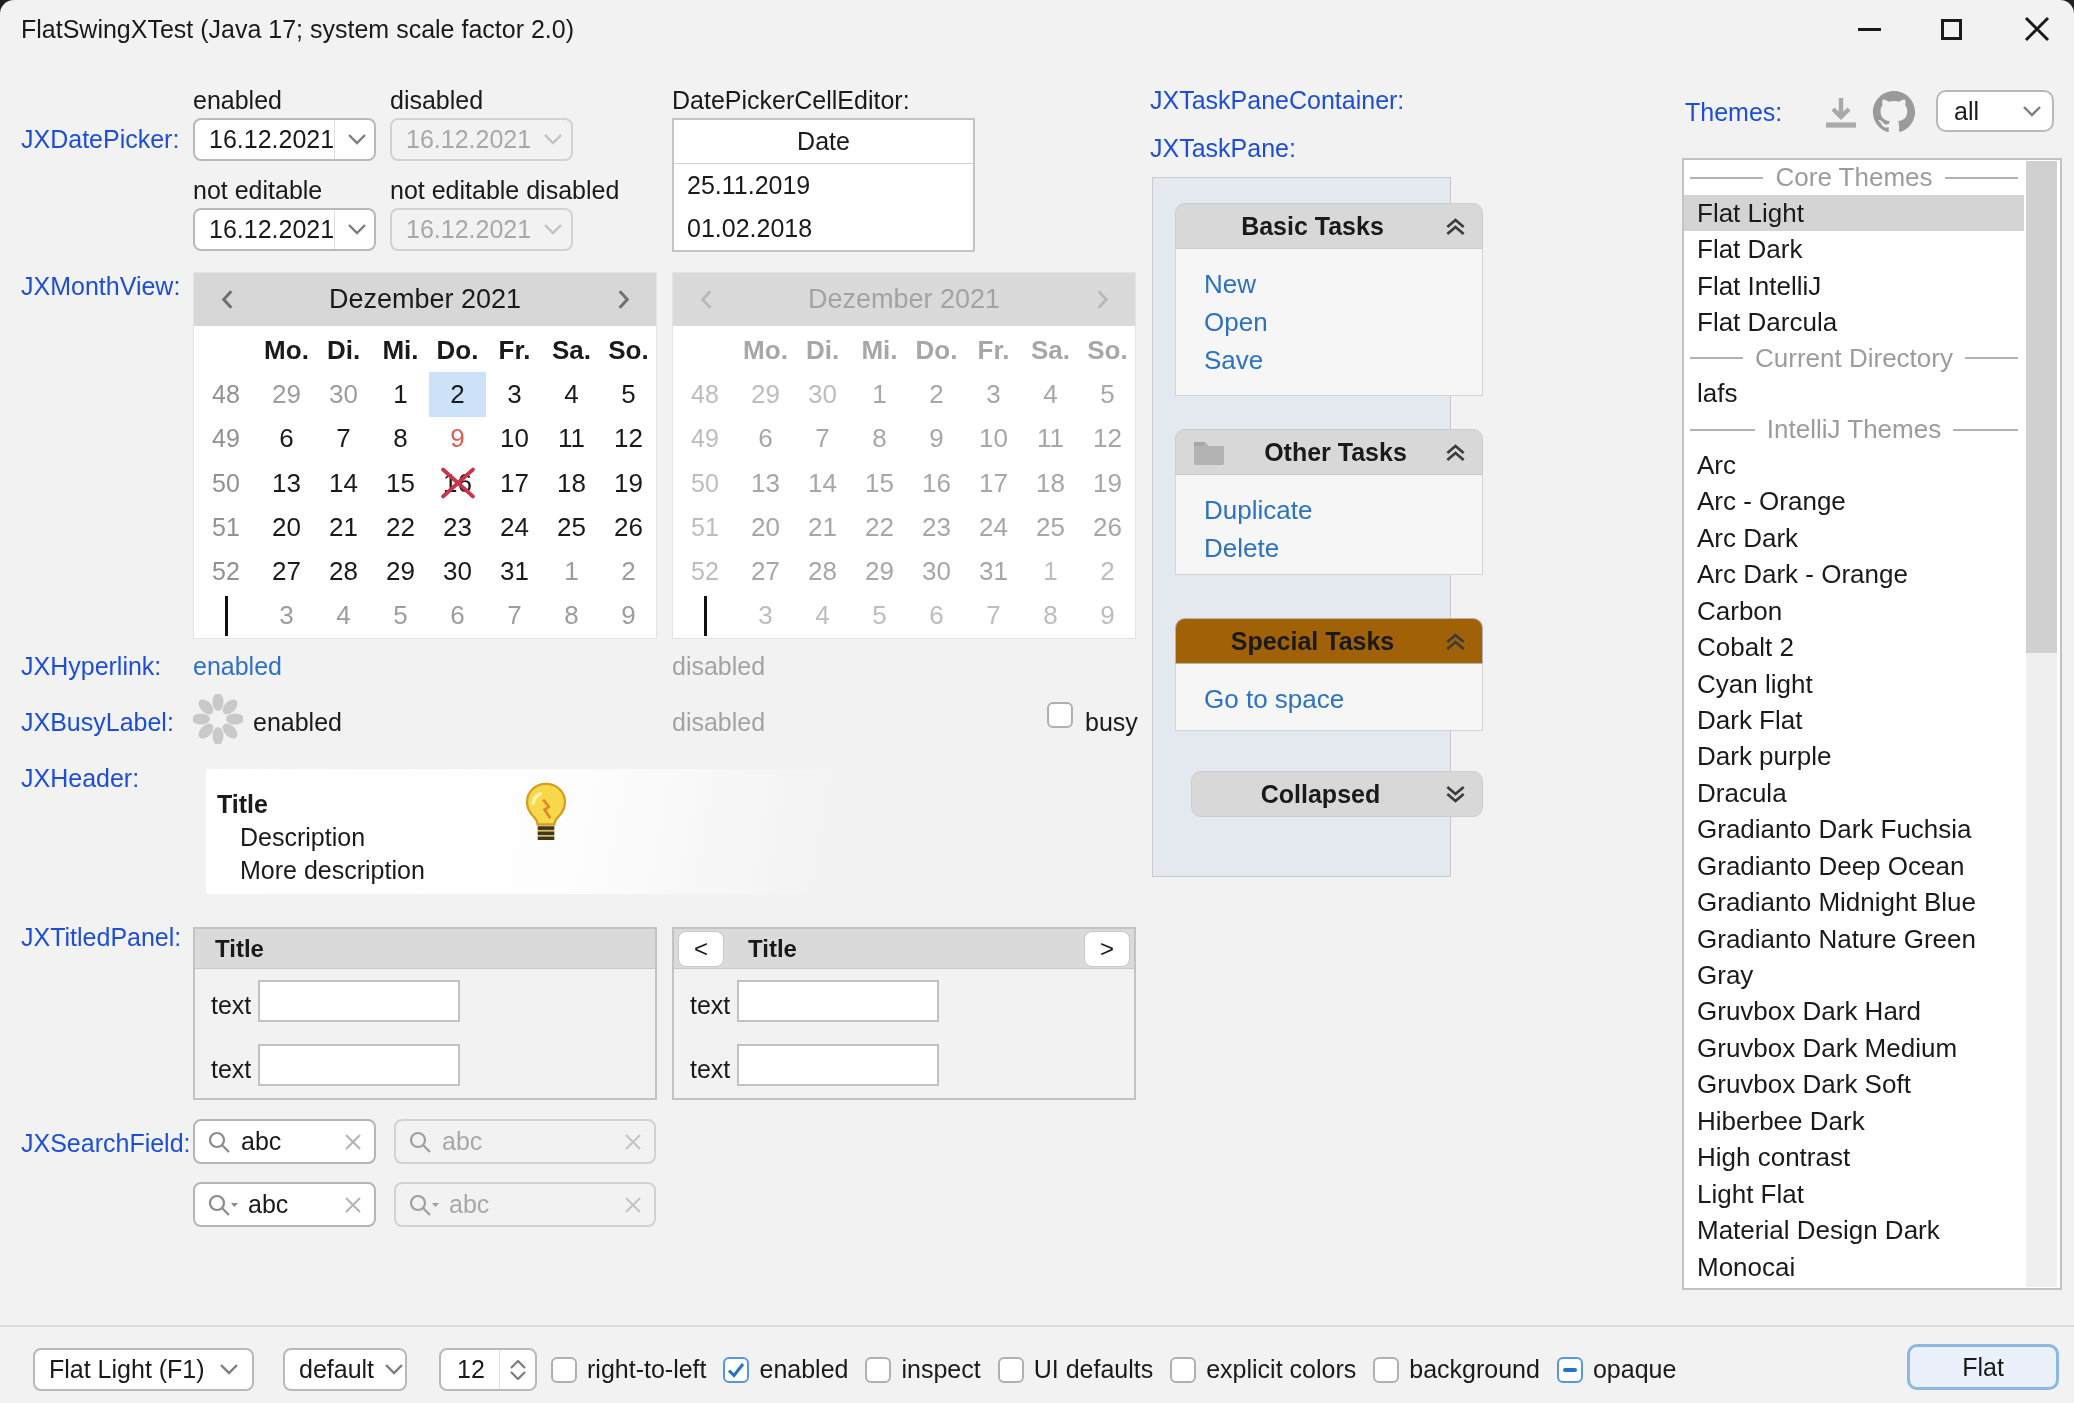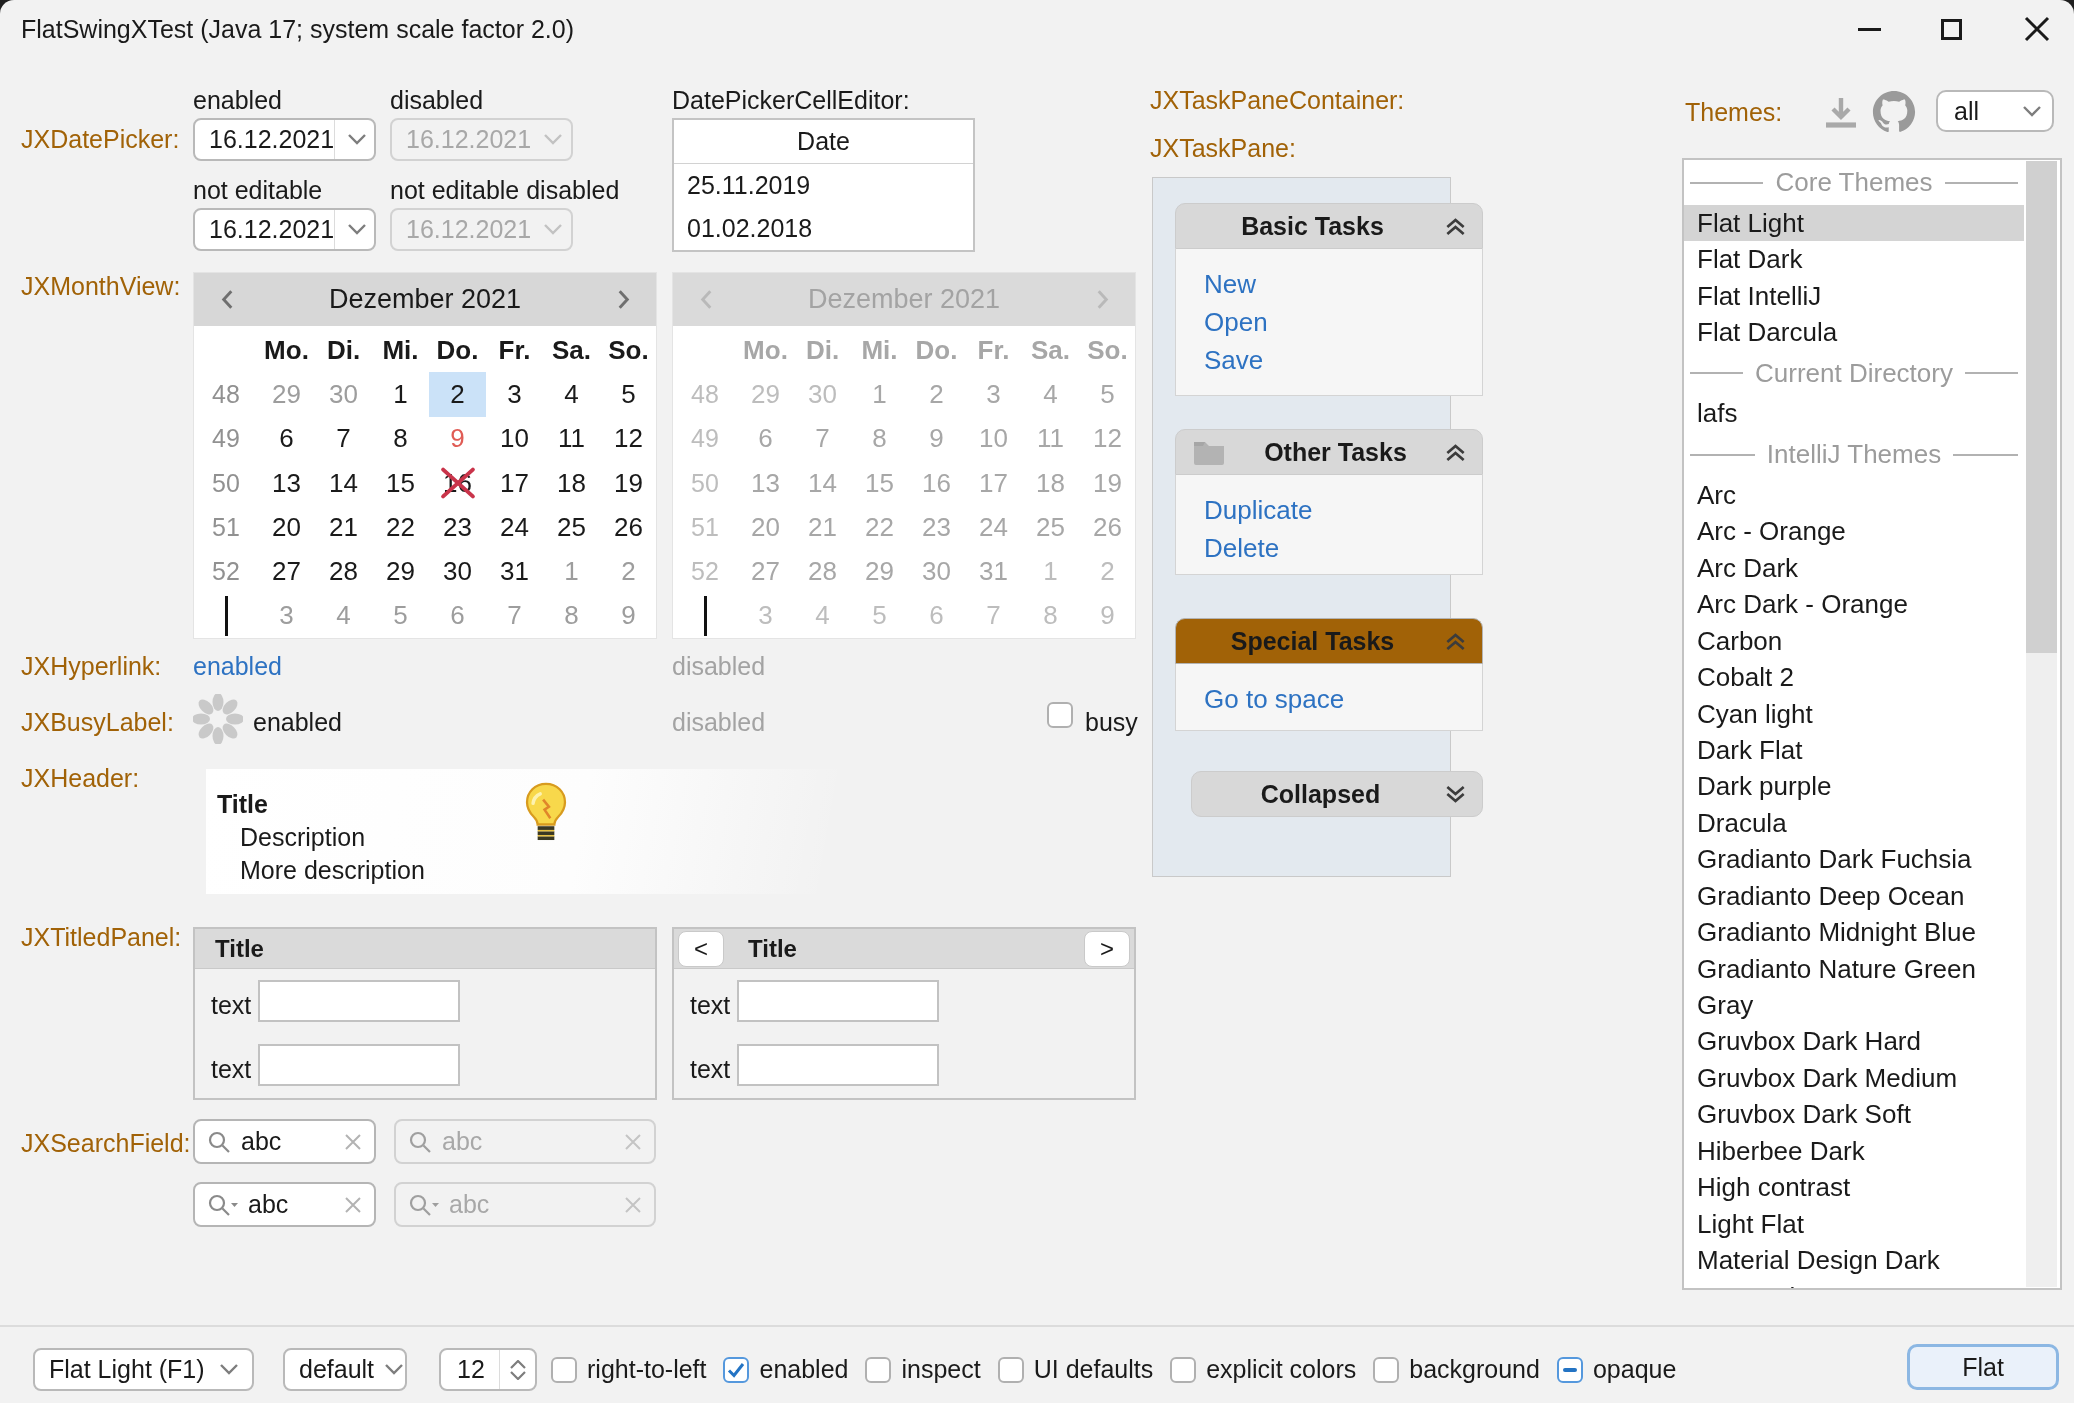--- a/index.html
+++ b/index.html
@@ -1,20 +1,20 @@
 <!DOCTYPE html>
 <html><head>
 <meta charset="utf-8">
 <style>
   html,body{margin:0;padding:0;background:#1f1f1f;}
   *{box-sizing:border-box;font-family:"Liberation Sans",sans-serif;}
   #window{position:relative;width:2074px;height:1403px;background:#f2f2f2;
     border-radius:14px 14px 0 0;overflow:hidden;color:#1a1a1a;}
   .abs{position:absolute;}
-  .lbl{font-size:25px;color:#a16207;white-space:nowrap;}
+  .lbl{font-size:25px;color:#1d4ed8;white-space:nowrap;}
   .small-lbl{font-size:25px;color:#1a1a1a;white-space:nowrap;}
   .muted-txt{color:#a3a3a3;}
   
   #titlebar{left:0;top:0;width:2074px;height:60px;}
   #title-text{left:21px;top:15px;font-size:25px;}
   .winbtn{top:0;width:66px;height:58px;display:flex;align-items:center;justify-content:center;}
   
   .field{background:#fff;border:2px solid #b9b9b9;border-radius:8px;display:flex;align-items:center;font-size:25px;}
   .field.disabled{background:#f2f2f2;border-color:#d2d2d2;color:#a8a8a8;}
   .combo-arrow{margin-left:auto;flex:none;display:flex;align-items:center;justify-content:center;width:44px;align-self:stretch;}
@@ -75,21 +75,21 @@
      display:flex;align-items:center;padding:0 16px;gap:12px;}
   .pane-head.hl{background:#a16207;border-color:#b3b3b3;}
   .pane-head.closed{border-radius:10px;margin-left:16px;}
   .pane-title{font-size:25px;font-weight:bold;flex:1;text-align:center;}
   .pane-body{background:#f6f6f6;border:1px solid #d4d4d4;border-top:none;padding:20px 0 14px 28px;display:flex;flex-direction:column;gap:7px;}
   .pane-body .hlink{font-size:26px;}
   
   #themelist{left:1682px;top:158px;width:380px;height:1132px;background:#fff;border:2px solid #c3c3c3;overflow:hidden;}
   .theme-row{height:36.45px;display:flex;align-items:center;font-size:26px;padding-left:13px;width:340px;}
   .theme-row.selected{background:#d4d4d4;}
-  .theme-sep{height:45px;display:flex;align-items:center;gap:12px;color:#9c9c9c;font-size:26px;width:340px;padding:0 6px;}
+  .theme-sep{height:35px;display:flex;align-items:center;gap:12px;color:#9c9c9c;font-size:26px;width:340px;padding:0 6px;}
   .theme-sep .line{flex:1;height:2px;background:#b2b2b2;}
   #theme-scrollbar{position:absolute;right:3px;top:1px;bottom:1px;width:31px;background:#efefef;}
   #theme-thumb{position:absolute;left:0;top:0;width:31px;height:492px;background:#d0d0d0;}
   
   #bottombar{left:0;top:1325px;width:2074px;height:78px;border-top:2px solid #dcdcdc;}
   .bcombo{position:absolute;top:21px;height:43px;background:#fff;border:2px solid #b9b9b9;border-radius:8px;
      display:flex;align-items:center;padding:0 0 0 14px;font-size:25px;}
   #checksrow{position:absolute;left:551px;top:21px;height:43px;display:flex;align-items:center;gap:17px;}
   .chkitem{display:flex;align-items:center;gap:10px;font-size:25px;white-space:nowrap;}
   #close-btn{position:absolute;left:1907px;top:17px;width:152px;height:46px;background:#eaf1fa;

